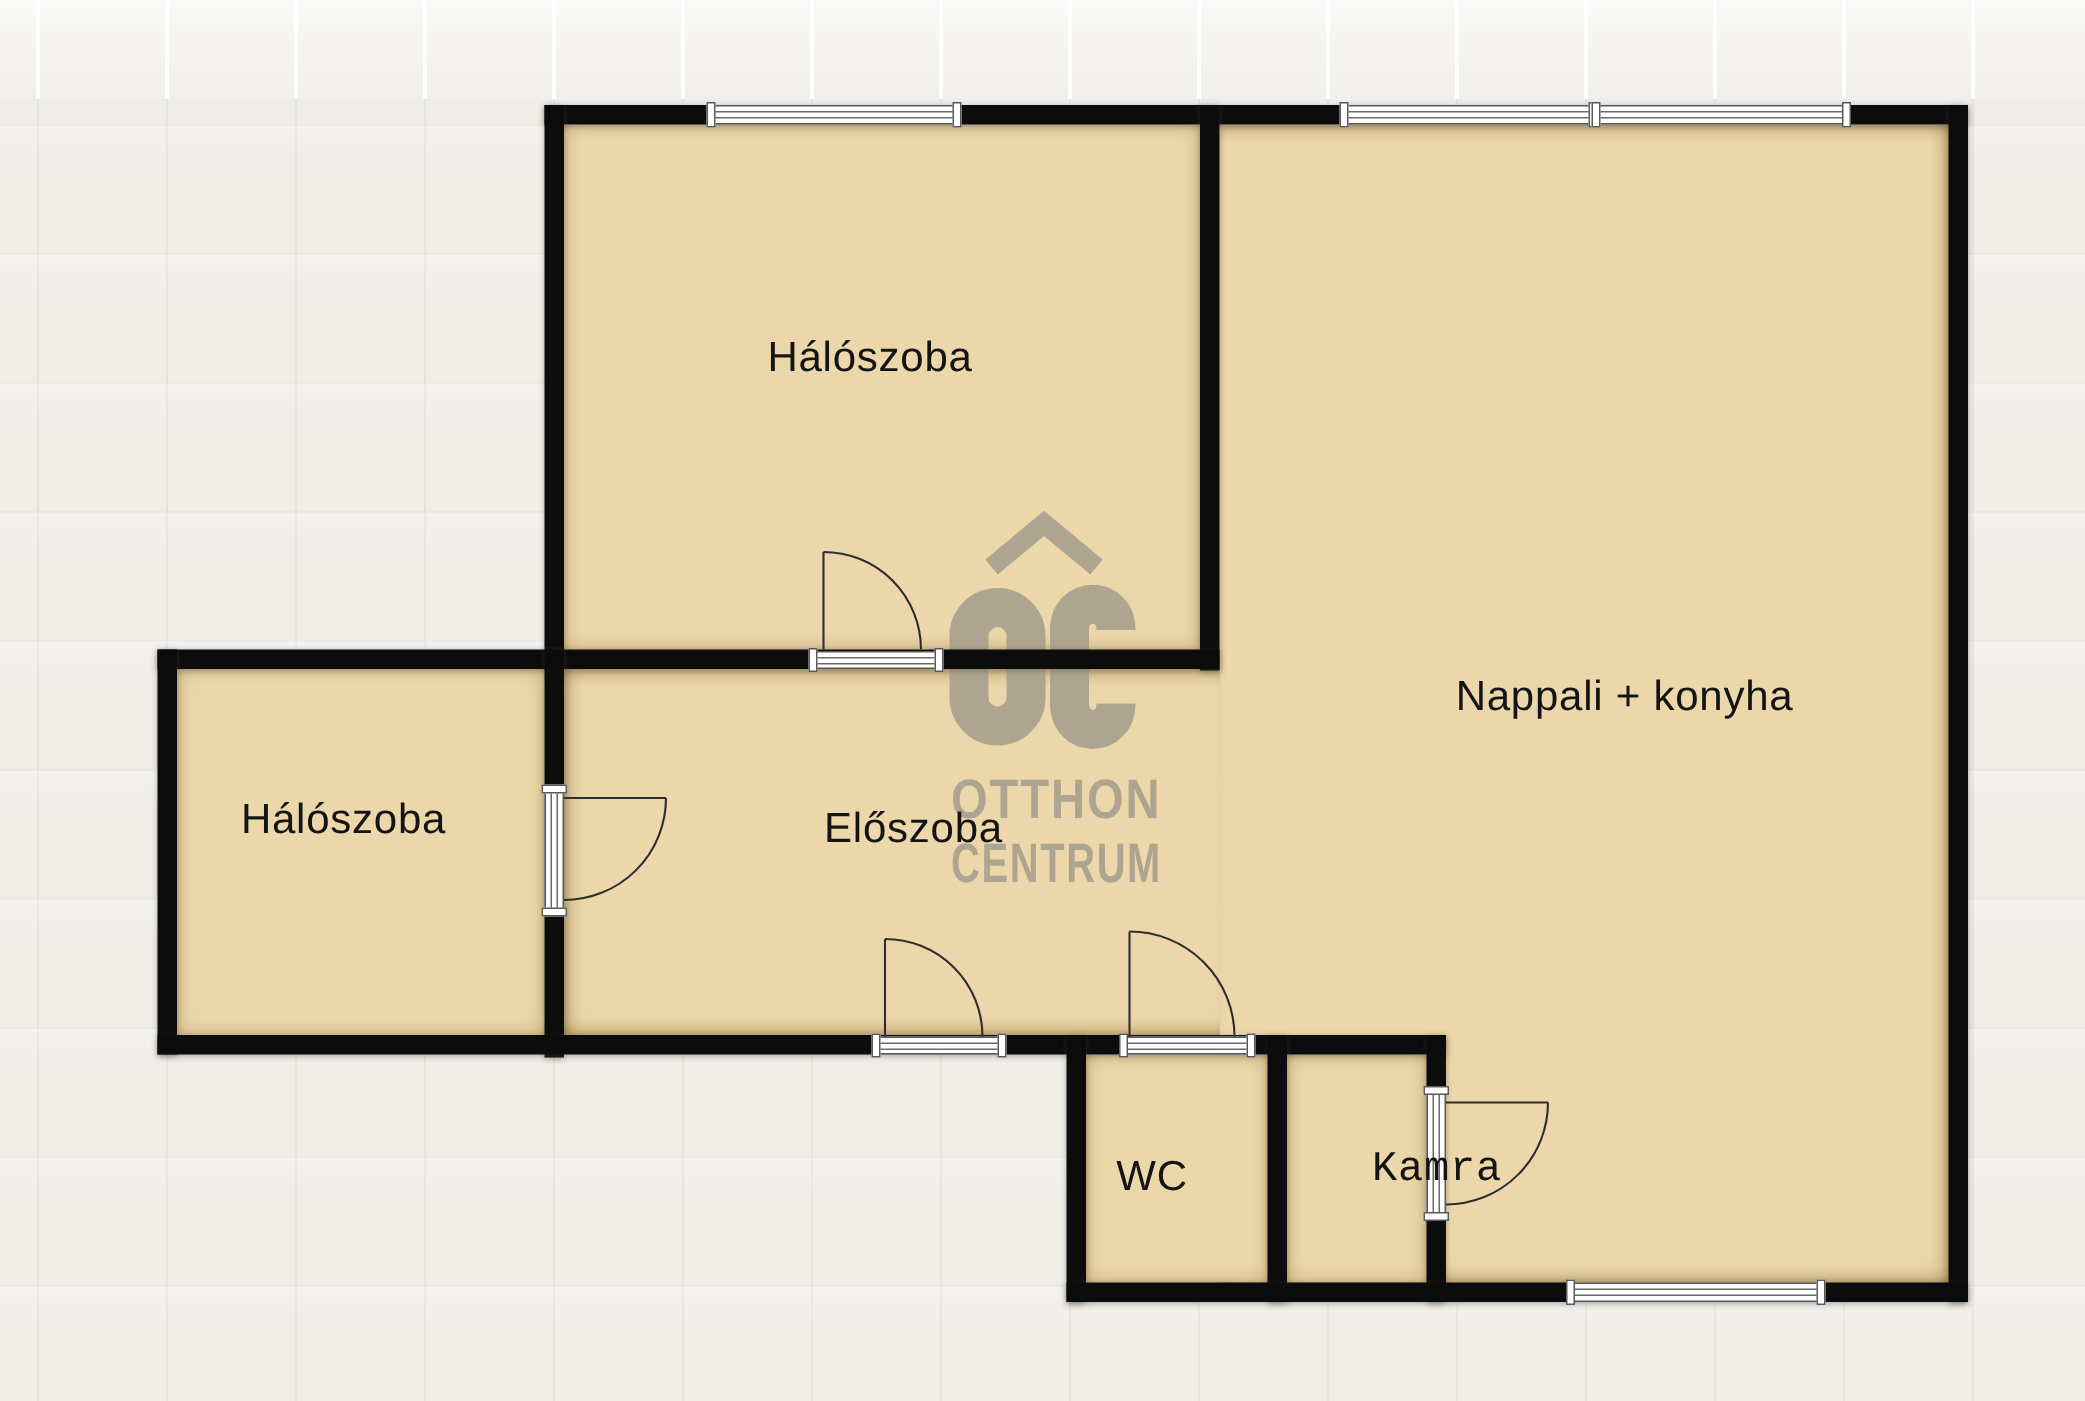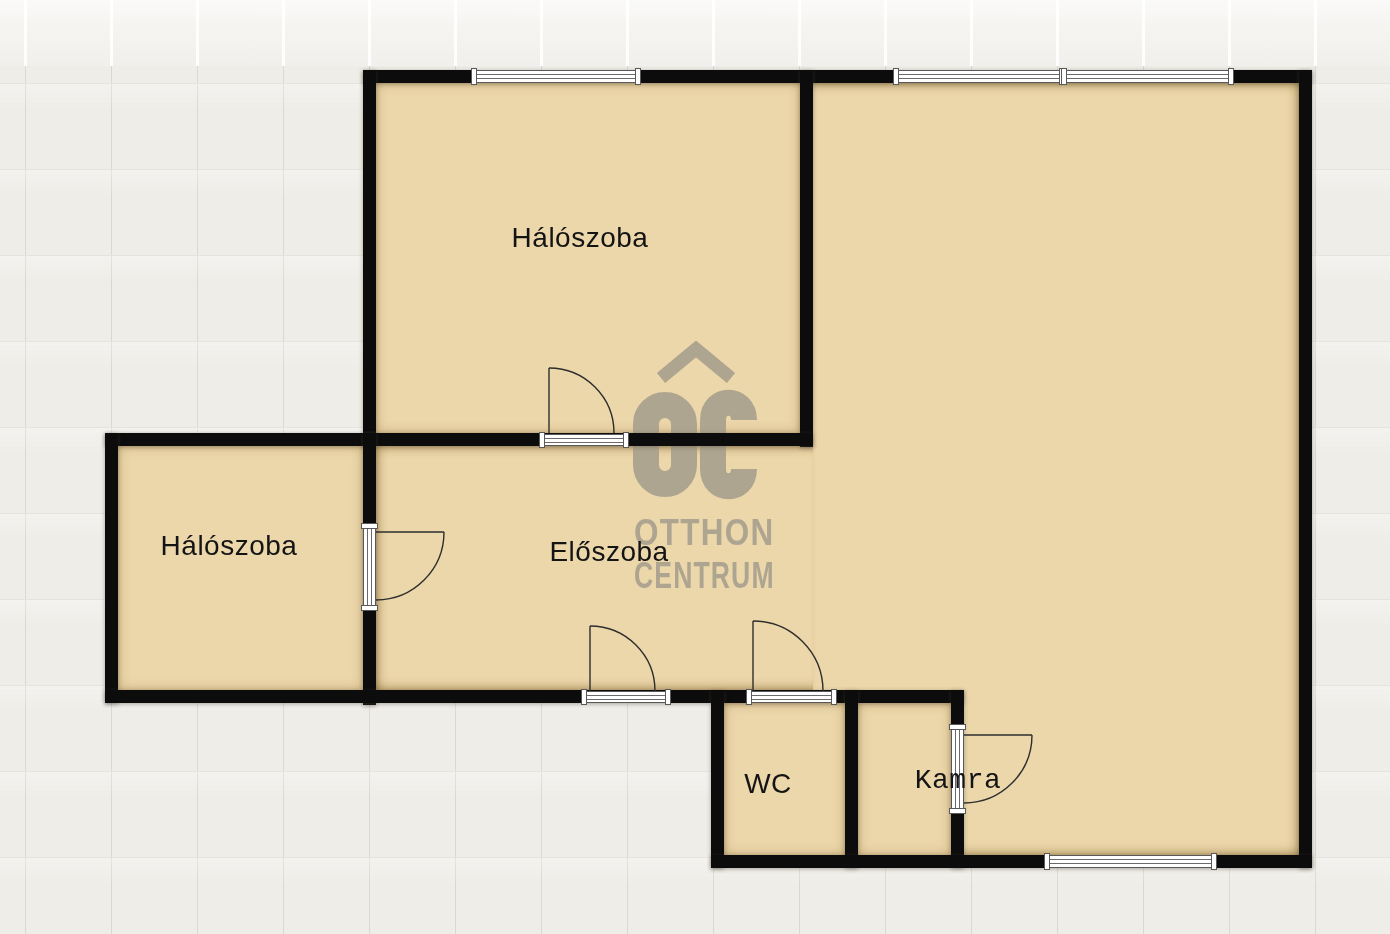--- a/index.html
+++ b/index.html
@@ -130,18 +130,19 @@
       <path class="door-line" d="M753,691 L753,621"></path>
       <path class="door-line" d="M753,621 A70,70 0 0 1 823,691"></path>
     </g>
     <g>
       <path class="door-line" d="M964,735 L1032,735"></path>
       <path class="door-line" d="M1032,735 A68,68 0 0 1 964,803"></path>
     </g>
   </svg>
 
   <div class="room-label" style="left:580px;top:238px;">Hálószoba</div>
+  <div class="room-label" style="left:1083px;top:464px;">Nappali + konyha</div>
   <div class="room-label" style="left:229px;top:546px;">Hálószoba</div>
   <div class="room-label" style="left:609px;top:552px;">Előszoba</div>
   <div class="room-label" style="left:768px;top:784px;">WC</div>
   <div class="room-label" style="left:958px;top:780px;font-family:Liberation Mono, monospace;">Kamra</div>
 
 </div>
 
 </body></html>

